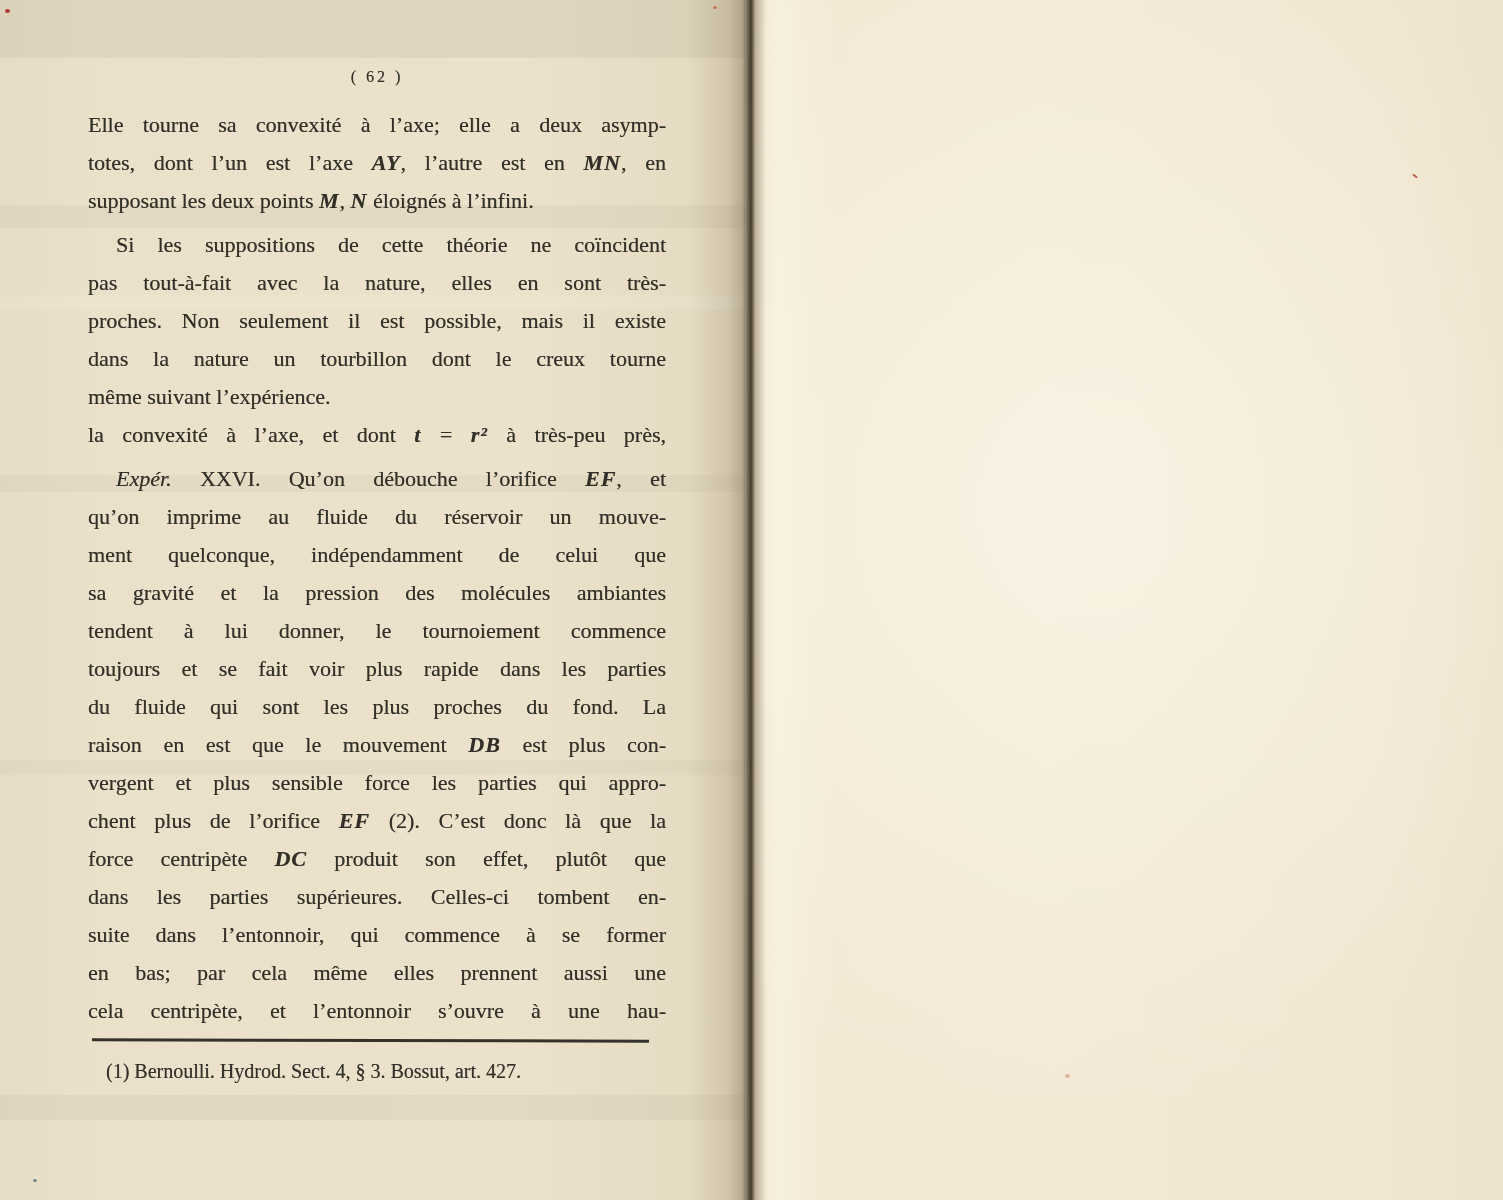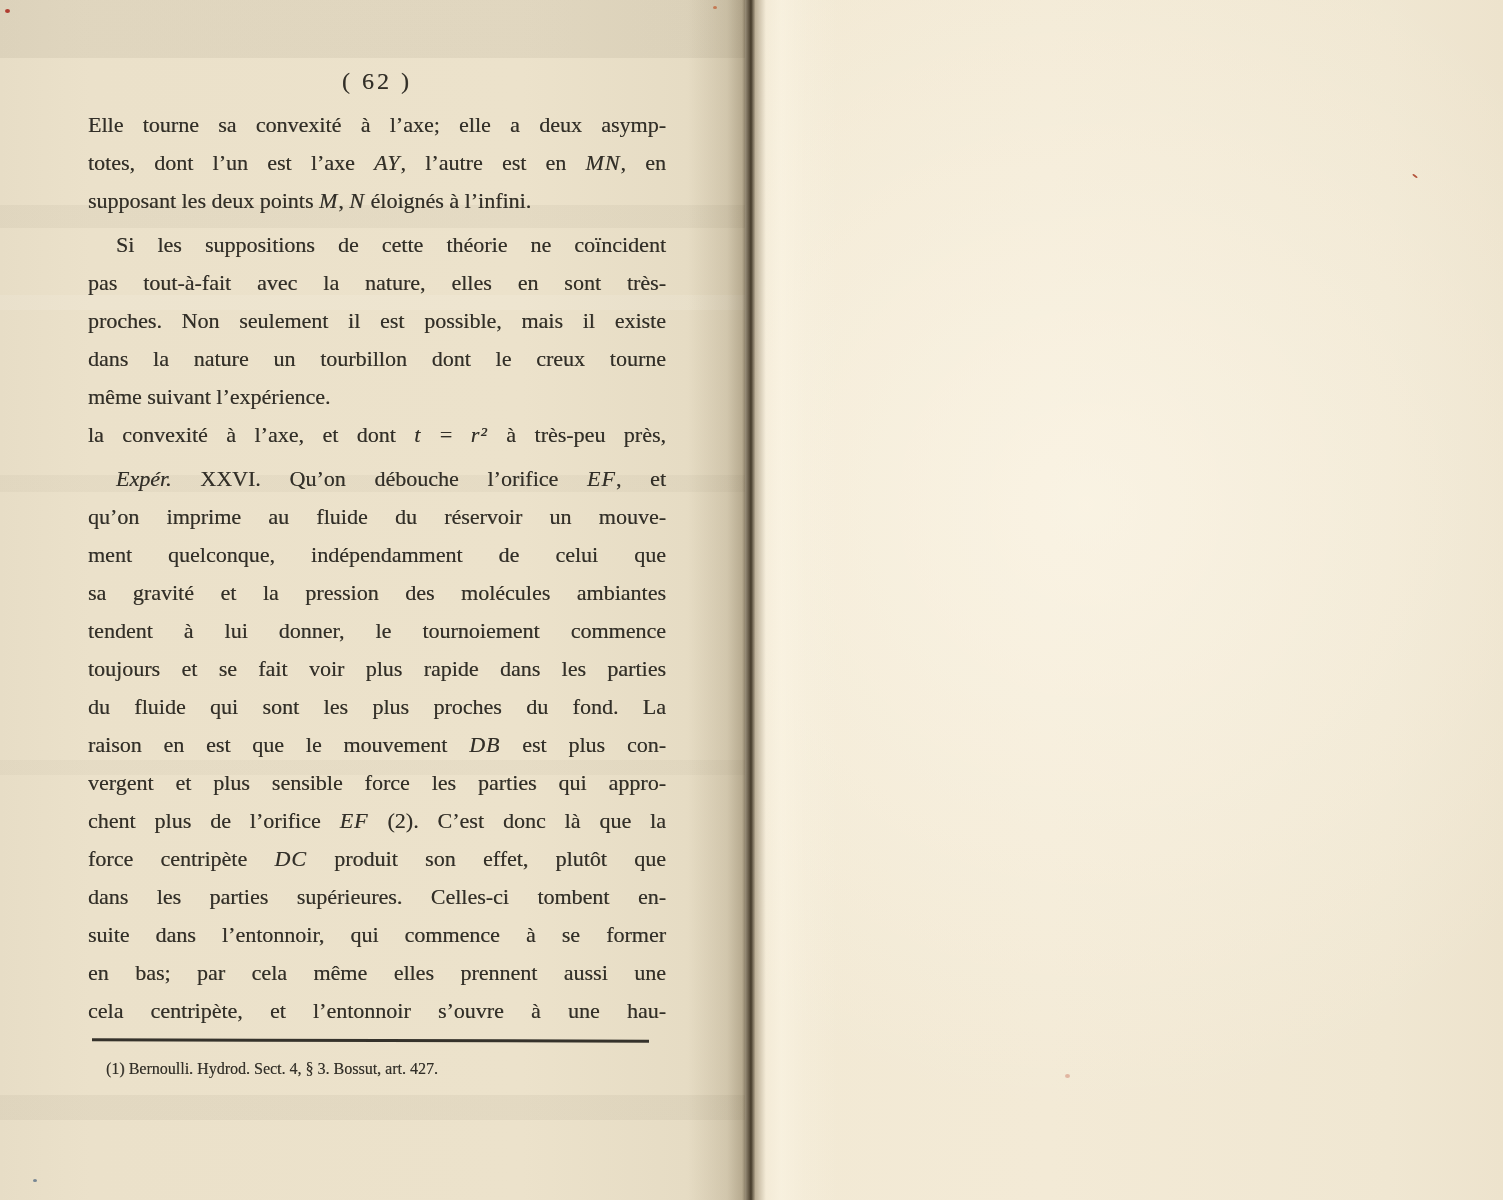--- a/index.html
+++ b/index.html
@@ -38,41 +38,41 @@
       rgba(95,80,52,0.30) 36%,
       rgba(62,50,32,0.78) 40.5%,
       rgba(52,42,26,0.92) 42%,
       rgba(110,92,62,0.40) 45%,
       rgba(246,238,220,0.35) 52%,
       rgba(252,246,230,0.55) 62%,
       rgba(250,244,228,0.25) 78%,
       rgba(0,0,0,0) 100%);
   }
   .page-number {
-    position:absolute; text-align:center; font-size:24px; letter-spacing:3px;
+    position:absolute; text-align:center; font-size:16px; letter-spacing:3px;
     text-shadow:0.3px 0.3px 0.5px rgba(50,45,35,0.5);
   }
   .pn-left  { left:88px;  width:578px; top:68px; }
   .text-block {
     position:absolute; font-size:22px;
     text-shadow:0.3px 0.3px 0.6px rgba(50,45,35,0.55);
   }
   .tb-left  { left:88px;  top:106px; width:578px; line-height:38px; }
   .line { text-align:justify; text-align-last:justify; }
   .line.last { text-align-last:left; }
   .para.indent .line:first-child { text-indent:28px; }
   .tb-left  .para + .para { margin-top:6px; }
-  .v { font-style:italic; font-weight:400; letter-spacing:1px; }
+  .v { font-style:italic; font-weight:700; letter-spacing:1px; }
   .i { font-style:italic; }
   .footnote-rule {
     position:absolute; left:92px; top:1039px; width:557px; height:2.5px;
     background:#35322b; transform:rotate(0.15deg);
   }
   .footnote {
-    position:absolute; left:106px; top:1060px; width:560px; font-size:16px;
+    position:absolute; left:106px; top:1060px; width:560px; font-size:20px;
     text-shadow:0.3px 0.3px 0.5px rgba(50,45,35,0.5);
   }
   .speck { position:absolute; border-radius:50%; pointer-events:none; }
   .speck-1 { left:5px;    top:9px;    width:5px; height:4px; background:#b03c30; }
   .speck-2 { left:1412px; top:175px;  width:6px; height:2px; background:#b4543c; transform:rotate(35deg); }
   .speck-3 { left:713px;  top:6px;    width:4px; height:3px; background:#c2663d; opacity:0.8; }
   .speck-4 { left:1065px; top:1074px; width:5px; height:4px; background:#d8a08a; opacity:0.7; }
   .speck-5 { left:33px;   top:1179px; width:4px; height:3px; background:#5a6f86; opacity:0.8; }
 </style>
 </head>

